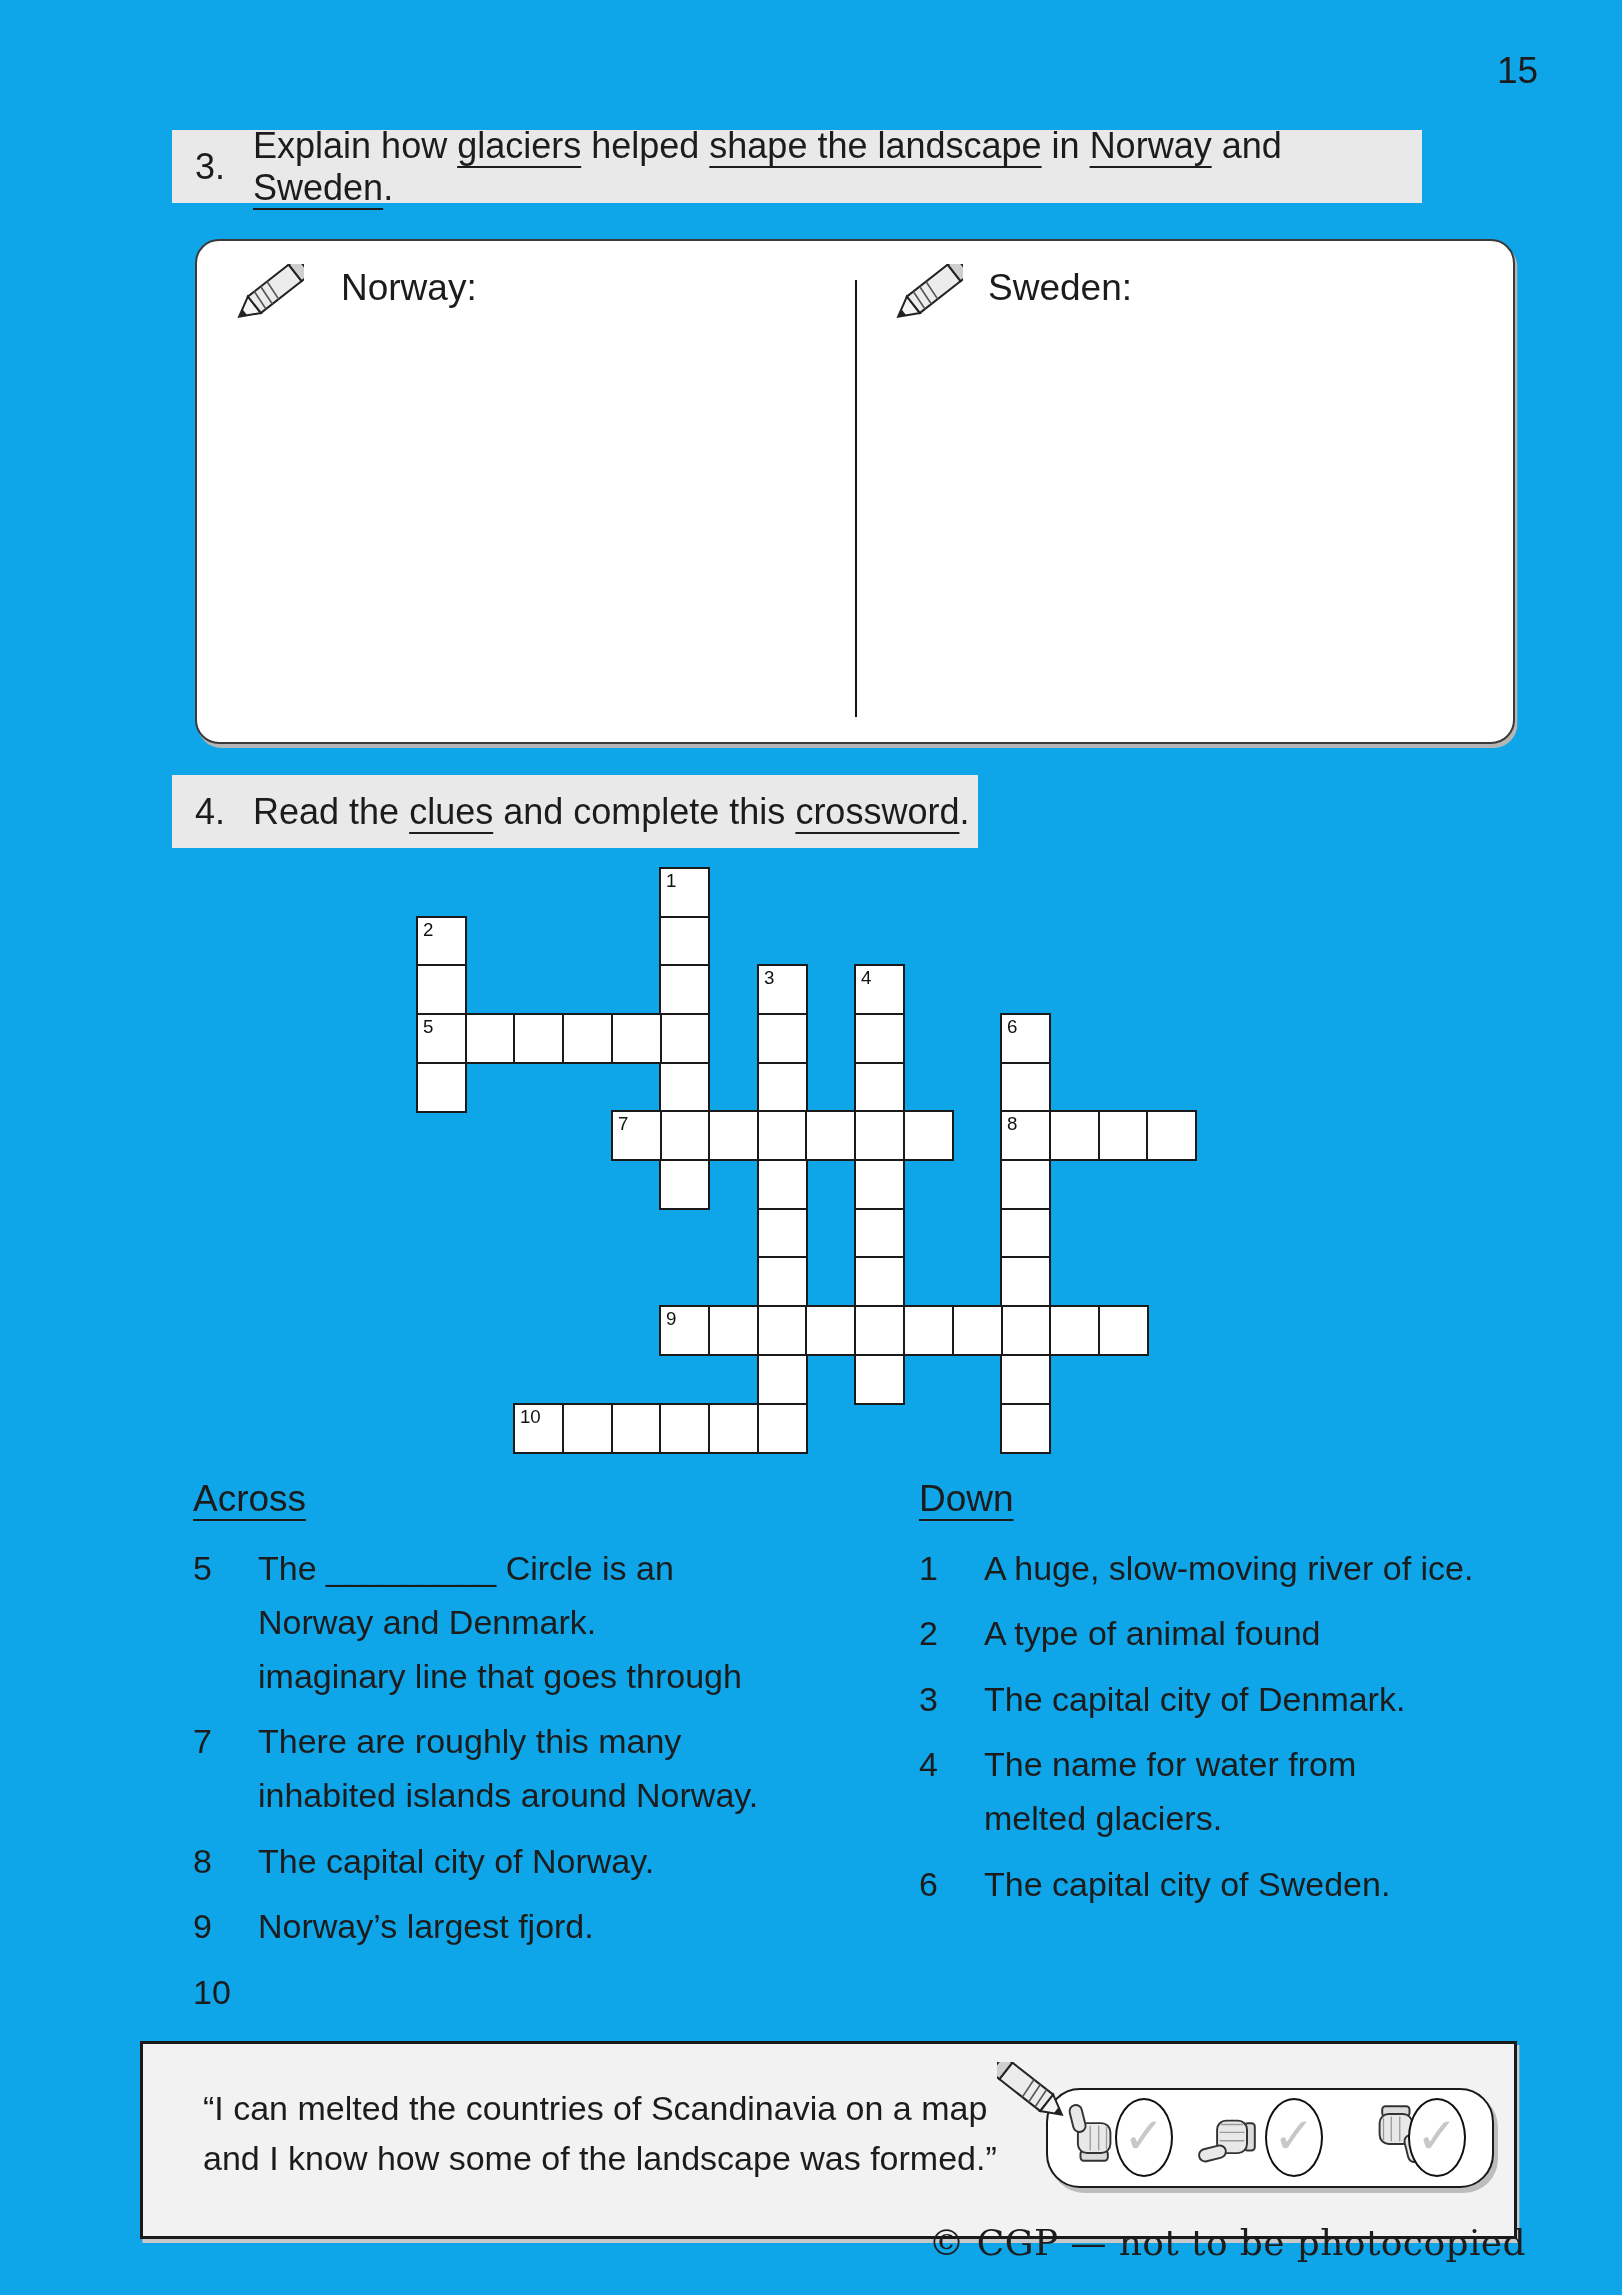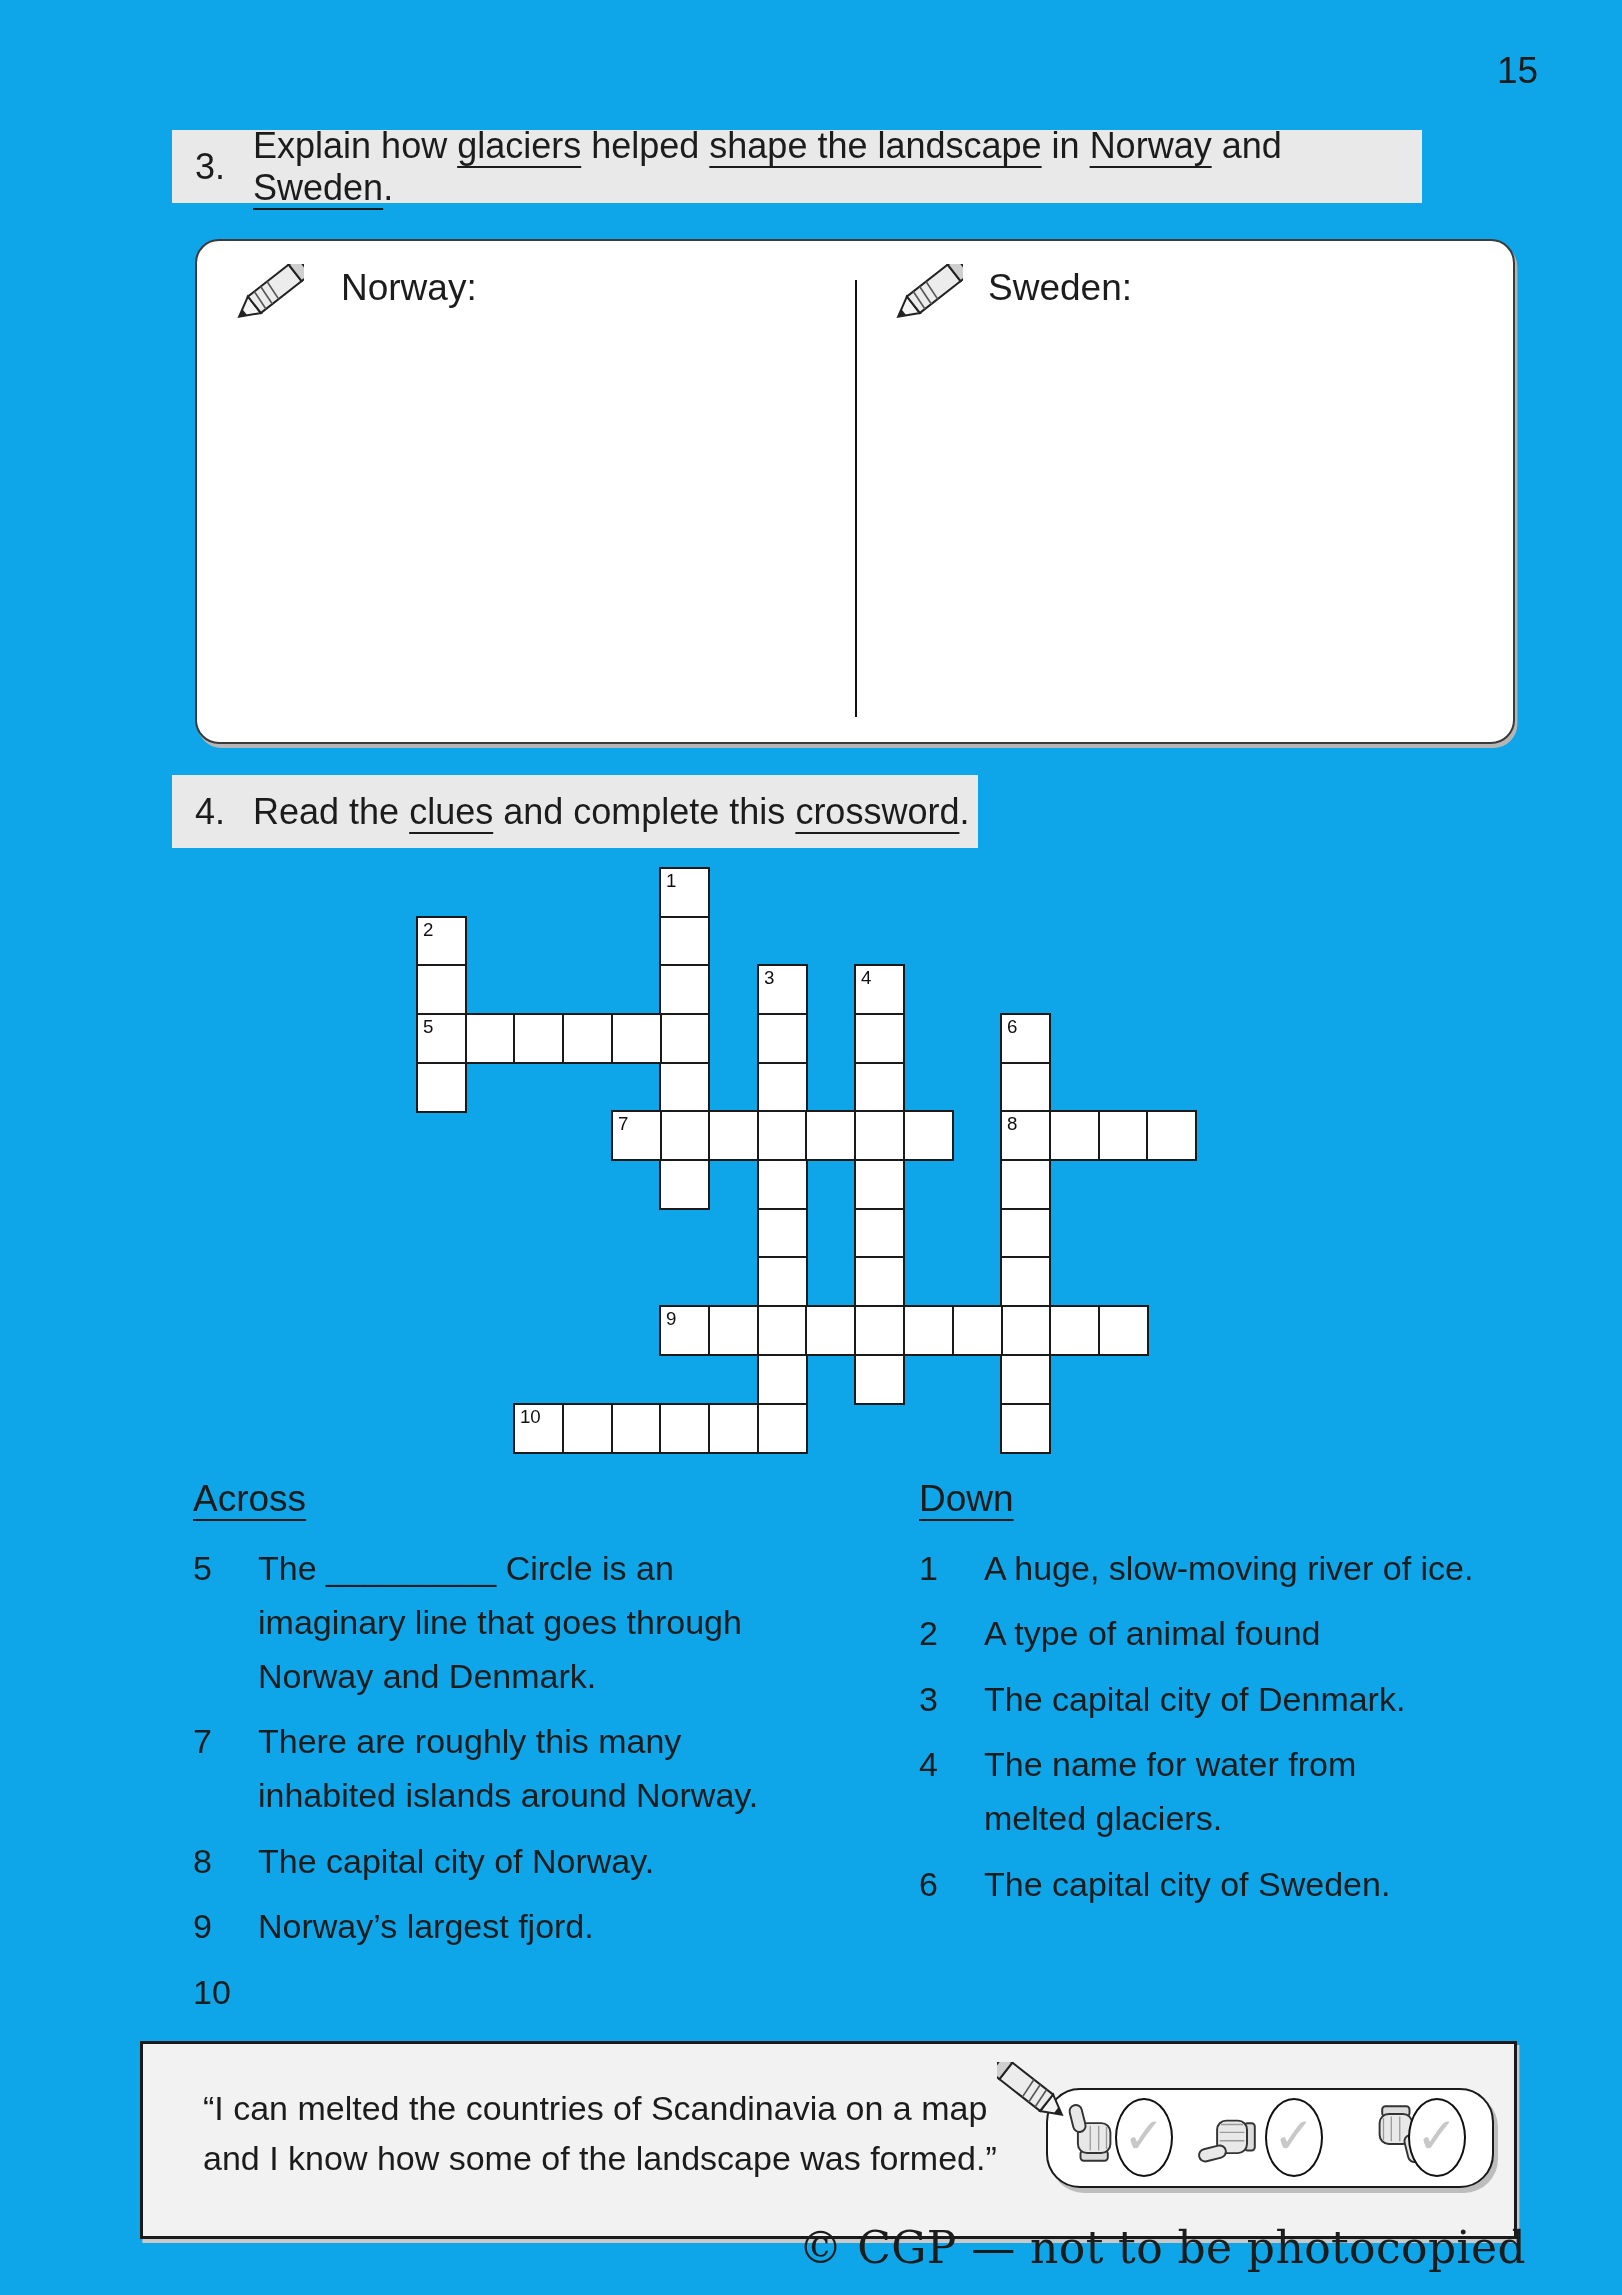--- a/index.html
+++ b/index.html
@@ -29,21 +29,21 @@
   
   #selfcheck-box{left:140px;top:2041px;width:1371px;height:192px;background:#f2f2f2;
                  border:3.2px solid #1a1a1a;box-shadow:2.4px 4px 0 #c9c9c9;}
   .quote{font-size:34px;line-height:50px;}
   #pill{position:absolute;left:903px;top:44px;width:444px;height:96px;background:#fff;
         border:2.4px solid #1a1a1a;border-radius:34px;box-shadow:4px 4.9px 0 #bdbdbd;}
   .ellipse{position:absolute;width:54px;height:75px;border:2.4px solid #111;border-radius:50%;
            background:#fff;display:flex;align-items:center;justify-content:center;}
   .ellipse .check{font-size:50px;color:#c8c8c8;transform:translateY(-1.6px);}
   .thumb{position:absolute;width:65px;height:65px;}
-  #footer{right:97px;top:2222px;font-size:44px;font-family:"DejaVu Serif",serif;letter-spacing:0.4px;}
+  #footer{right:97px;top:2222px;font-size:36px;font-family:"DejaVu Serif",serif;letter-spacing:0.4px;}
   #page-number{left:1497px;top:50px;font-size:37px;}
   .pencil{position:absolute;}
 </style>
 </head>
 <body>
 
 <svg width="0" height="0" style="position:absolute">
   <defs>
     <g id="pencil-shape">
       <polygon points="2,20 26,7 26,33" fill="#f5f5f5" stroke="#222" stroke-width="2.5"></polygon>
@@ -183,22 +183,22 @@
       <div class="cw-cell" style="left: 292px; top: 536px;"></div>
     </div>
 
   <div class="abs clue-col" style="left:193px;top:1478px;width:698px;">
     <div class="clue-heading">Across</div>
     <div id="across-list">
         <div class="clue">
           <div class="cnum">5</div>
           <div class="clines">
             <div>The _________ Circle is an</div>
+            <div>Norway and Denmark.</div>
             <div>imaginary line that goes through</div>
-            <div>Norway and Denmark.</div>
           </div>
         </div>
         <div class="clue">
           <div class="cnum">7</div>
           <div class="clines">
             <div>There are roughly this many</div>
             <div>inhabited islands around Norway.</div>
           </div>
         </div>
         <div class="clue">

